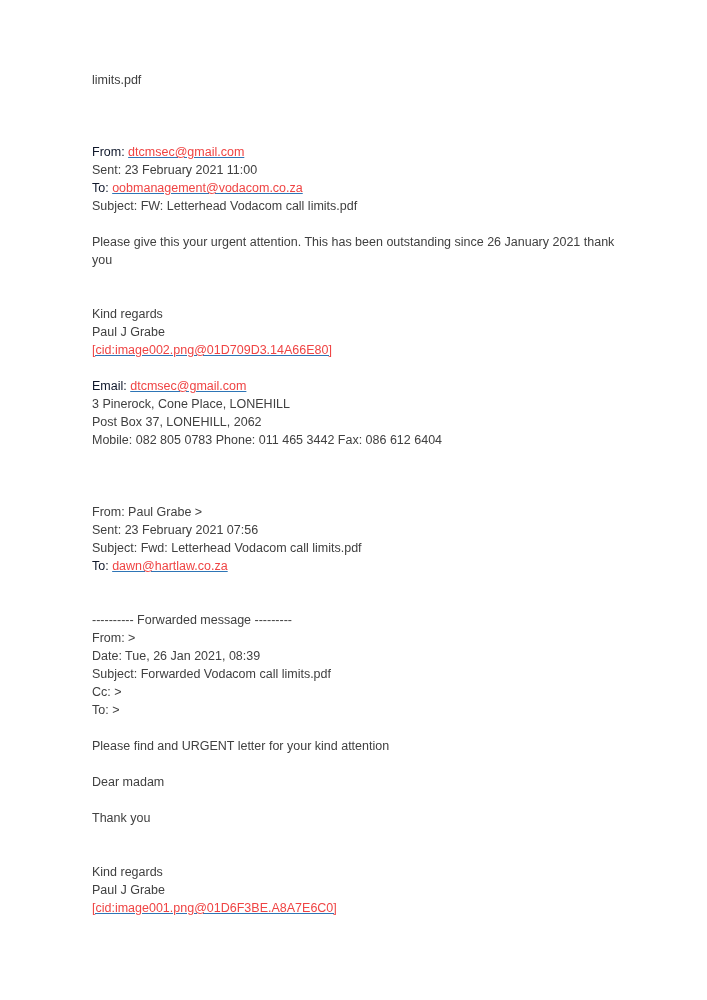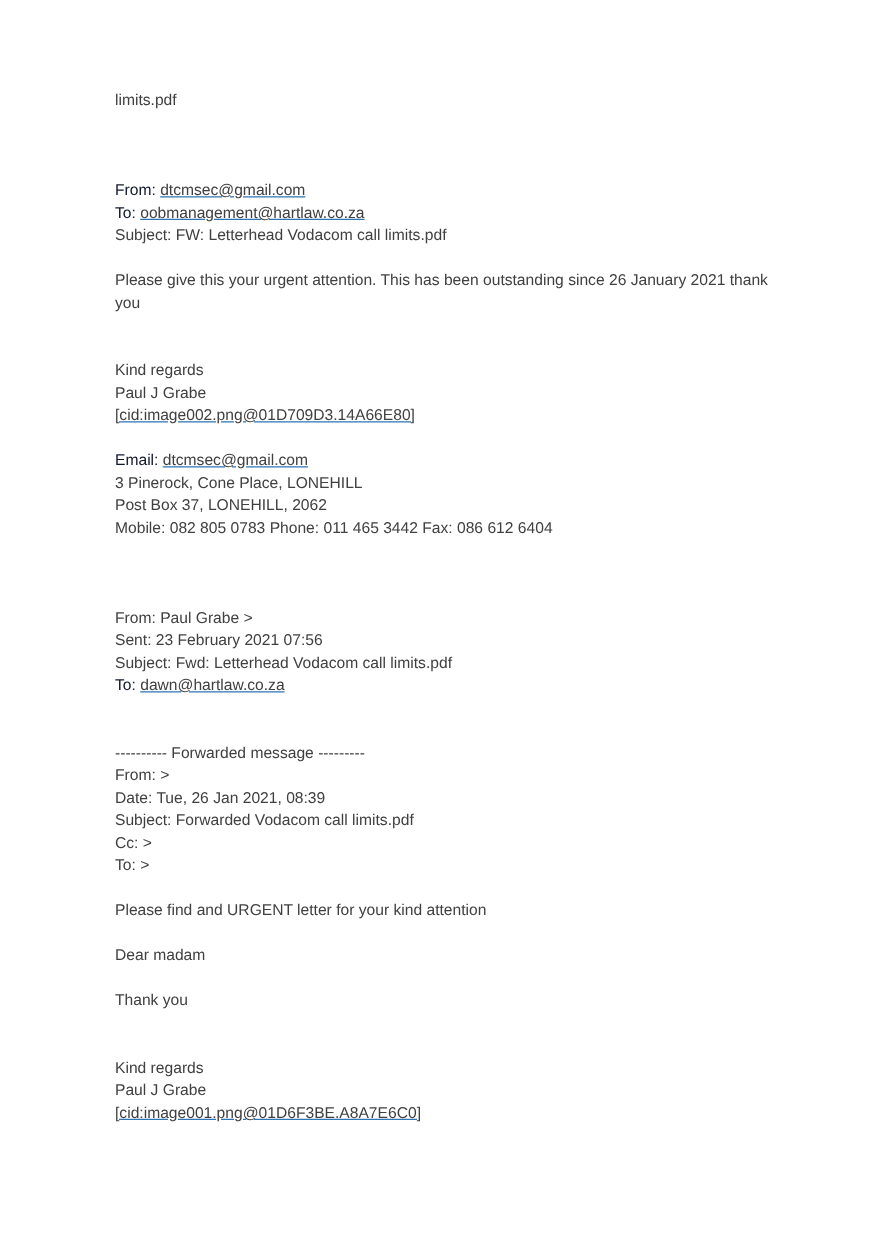--- a/index.html
+++ b/index.html
@@ -24,42 +24,43 @@
   .line {
     height: 18px;
     line-height: 18px;
     white-space: nowrap;
   }
   .sec { margin: 0; }
   .gap-1 { margin-top: 18px; }
   .gap-2 { margin-top: 36px; }
   .gap-3 { margin-top: 54px; }
   .link {
-    color: #404040;
+    color: #ef4444;
     text-decoration: underline;
     text-decoration-color: #2e75b6;
     cursor: pointer;
   }
   .plain { color: #0f172a; }
 </style>
 </head>
 <body>
 
 <div class="page">
 
   <div class="sec">
     <div class="line">limits.pdf</div>
   </div>
 
   <div class="sec gap-3">
     <div class="line">
       <span class="plain">From: </span><span class="link">dtcmsec@gmail.com</span>
     </div>
+    <div class="line">Sent: 23 February 2021 11:00</div>
     <div class="line">
-      <span class="plain">To: </span><span class="link">oobmanagement@hartlaw.co.za</span>
+      <span class="plain">To: </span><span class="link">oobmanagement@vodacom.co.za</span>
     </div>
     <div class="line">Subject: FW: Letterhead Vodacom call limits.pdf</div>
   </div>
 
   <div class="sec gap-1">
     <div class="line">Please give this your urgent attention. This has been outstanding since 26 January 2021 thank</div>
     <div class="line">you</div>
   </div>
 
   <div class="sec gap-2">

